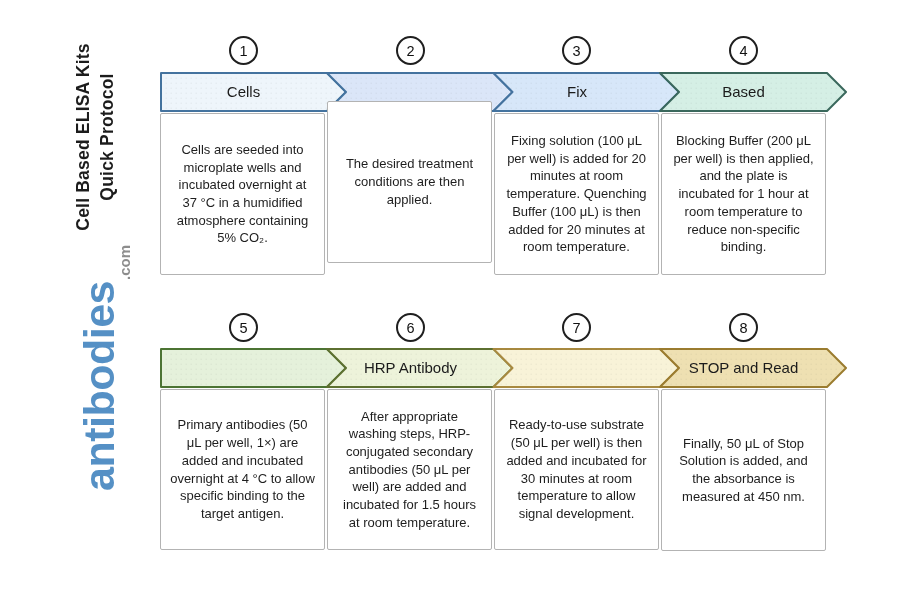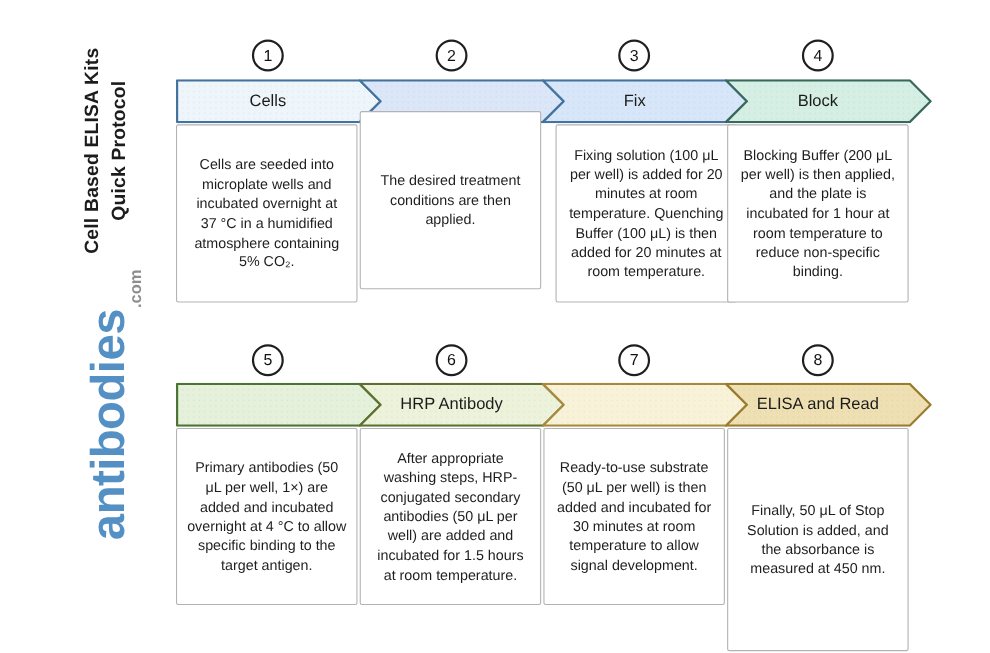--- a/index.html
+++ b/index.html
@@ -69,30 +69,30 @@
       <polygon points="167,1 333.5,1 352.5,20 333.5,39 167,39 186,20" stroke-width="2" stroke-linejoin="round" fill="#dbe6f8" stroke="#44739f"></polygon>
       <polygon points="333.5,1 500,1 519,20 500,39 333.5,39 352.5,20" stroke-width="2" stroke-linejoin="round" fill="#d7e7f9" stroke="#44739f"></polygon>
       <polygon points="500,1 667,1 686,20 667,39 500,39 519,20" stroke-width="2" stroke-linejoin="round" fill="#d5efe5" stroke="#3a685c"></polygon>
       <polygon points="1,1 167,1 186,20 167,39 1,39" fill="url(#dotsA)"></polygon>
       <polygon points="167,1 333.5,1 352.5,20 333.5,39 167,39 186,20" fill="url(#dotsA)"></polygon>
       <polygon points="333.5,1 500,1 519,20 500,39 333.5,39 352.5,20" fill="url(#dotsA)"></polygon>
       <polygon points="500,1 667,1 686,20 667,39 500,39 519,20" fill="url(#dotsA)"></polygon>
     </svg>
     <div class="arrow-label" style="left:0;width:167px;">Cells</div>
     <div class="arrow-label" style="left:334px;width:166px;">Fix</div>
-    <div class="arrow-label" style="left:500px;width:167px;">Block</div>
+    <div class="arrow-label" style="left:500px;width:167px;">Based</div>
   </div>
 
   <div class="step-box" style="left:160px;top:113px;height:162px;">
     <p>Cells are seeded into microplate wells and incubated overnight at 37 °C in a humidified atmosphere containing 5% CO₂.</p>
   </div>
   <div class="step-box" style="left:327px;top:101px;height:162px;">
     <p>The desired treatment conditions are then applied.</p>
   </div>
-  <div class="step-box" style="left:494px;top:113px;height:162px;margin-left:11px;">
+  <div class="step-box" style="left:494px;top:113px;height:162px;">
     <p>Fixing solution (100 μL per well) is added for 20 minutes at room temperature. Quenching Buffer (100 μL) is then added for 20 minutes at room temperature.</p>
   </div>
   <div class="step-box" style="left:661px;top:113px;height:162px;">
     <p>Blocking Buffer (200 μL per well) is then applied, and the plate is incubated for 1 hour at room temperature to reduce non-specific binding.</p>
   </div>
 
   <div class="num-circle" style="left:229px;top:313px;">
       <span>5</span>
     </div>
   <div class="num-circle" style="left:396px;top:313px;">
@@ -116,29 +116,29 @@
       <polygon points="167,1 333.5,1 352.5,20 333.5,39 167,39 186,20" stroke-width="2" stroke-linejoin="round" fill="#edf3da" stroke="#5d7030"></polygon>
       <polygon points="333.5,1 500,1 519,20 500,39 333.5,39 352.5,20" stroke-width="2" stroke-linejoin="round" fill="#f8f3d8" stroke="#a8893f"></polygon>
       <polygon points="500,1 667,1 686,20 667,39 500,39 519,20" stroke-width="2" stroke-linejoin="round" fill="#eee0b2" stroke="#9b7c2f"></polygon>
       <polygon points="1,1 167,1 186,20 167,39 1,39" fill="url(#dotsB)"></polygon>
       <polygon points="167,1 333.5,1 352.5,20 333.5,39 167,39 186,20" fill="url(#dotsB)"></polygon>
       <polygon points="333.5,1 500,1 519,20 500,39 333.5,39 352.5,20" fill="url(#dotsB)"></polygon>
       <polygon points="500,1 667,1 686,20 667,39 500,39 519,20" fill="url(#dotsB)"></polygon>
     </svg>
     <div class="arrow-label" style="left:12px;width:167px;margin-top:36px;">Primary Antibody</div>
     <div class="arrow-label" style="left:167px;width:167px;">HRP Antibody</div>
-    <div class="arrow-label" style="left:500px;width:167px;">ELISA and Read</div>
+    <div class="arrow-label" style="left:500px;width:167px;">STOP and Read</div>
   </div>
 
   <div class="step-box" style="left:160px;top:389px;height:161px;">
     <p>Primary antibodies (50 μL per well, 1×) are added and incubated overnight at 4 °C to allow specific binding to the target antigen.</p>
   </div>
   <div class="step-box" style="left:327px;top:389px;height:161px;">
     <p>After appropriate washing steps, HRP-conjugated secondary antibodies (50 μL per well) are added and incubated for 1.5 hours at room temperature.</p>
   </div>
   <div class="step-box" style="left:494px;top:389px;height:161px;">
     <p>Ready-to-use substrate (50 μL per well) is then added and incubated for 30 minutes at room temperature to allow signal development.</p>
   </div>
-  <div class="step-box" style="left:661px;top:389px;height:203px;">
+  <div class="step-box" style="left:661px;top:389px;height:162px;">
     <p>Finally, 50 μL of Stop Solution is added, and the absorbance is measured at 450 nm.</p>
   </div>
 
 </div>
 
 </body></html>

